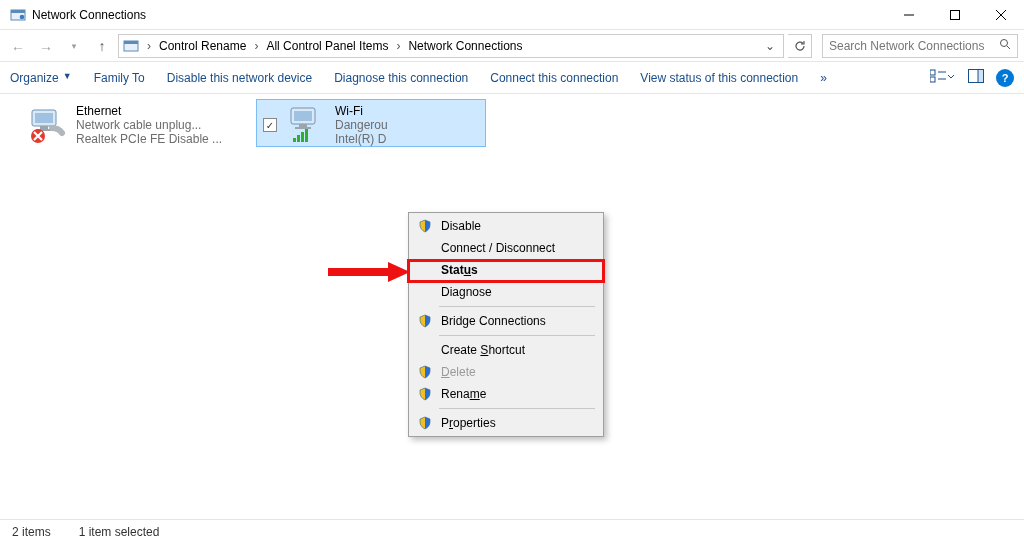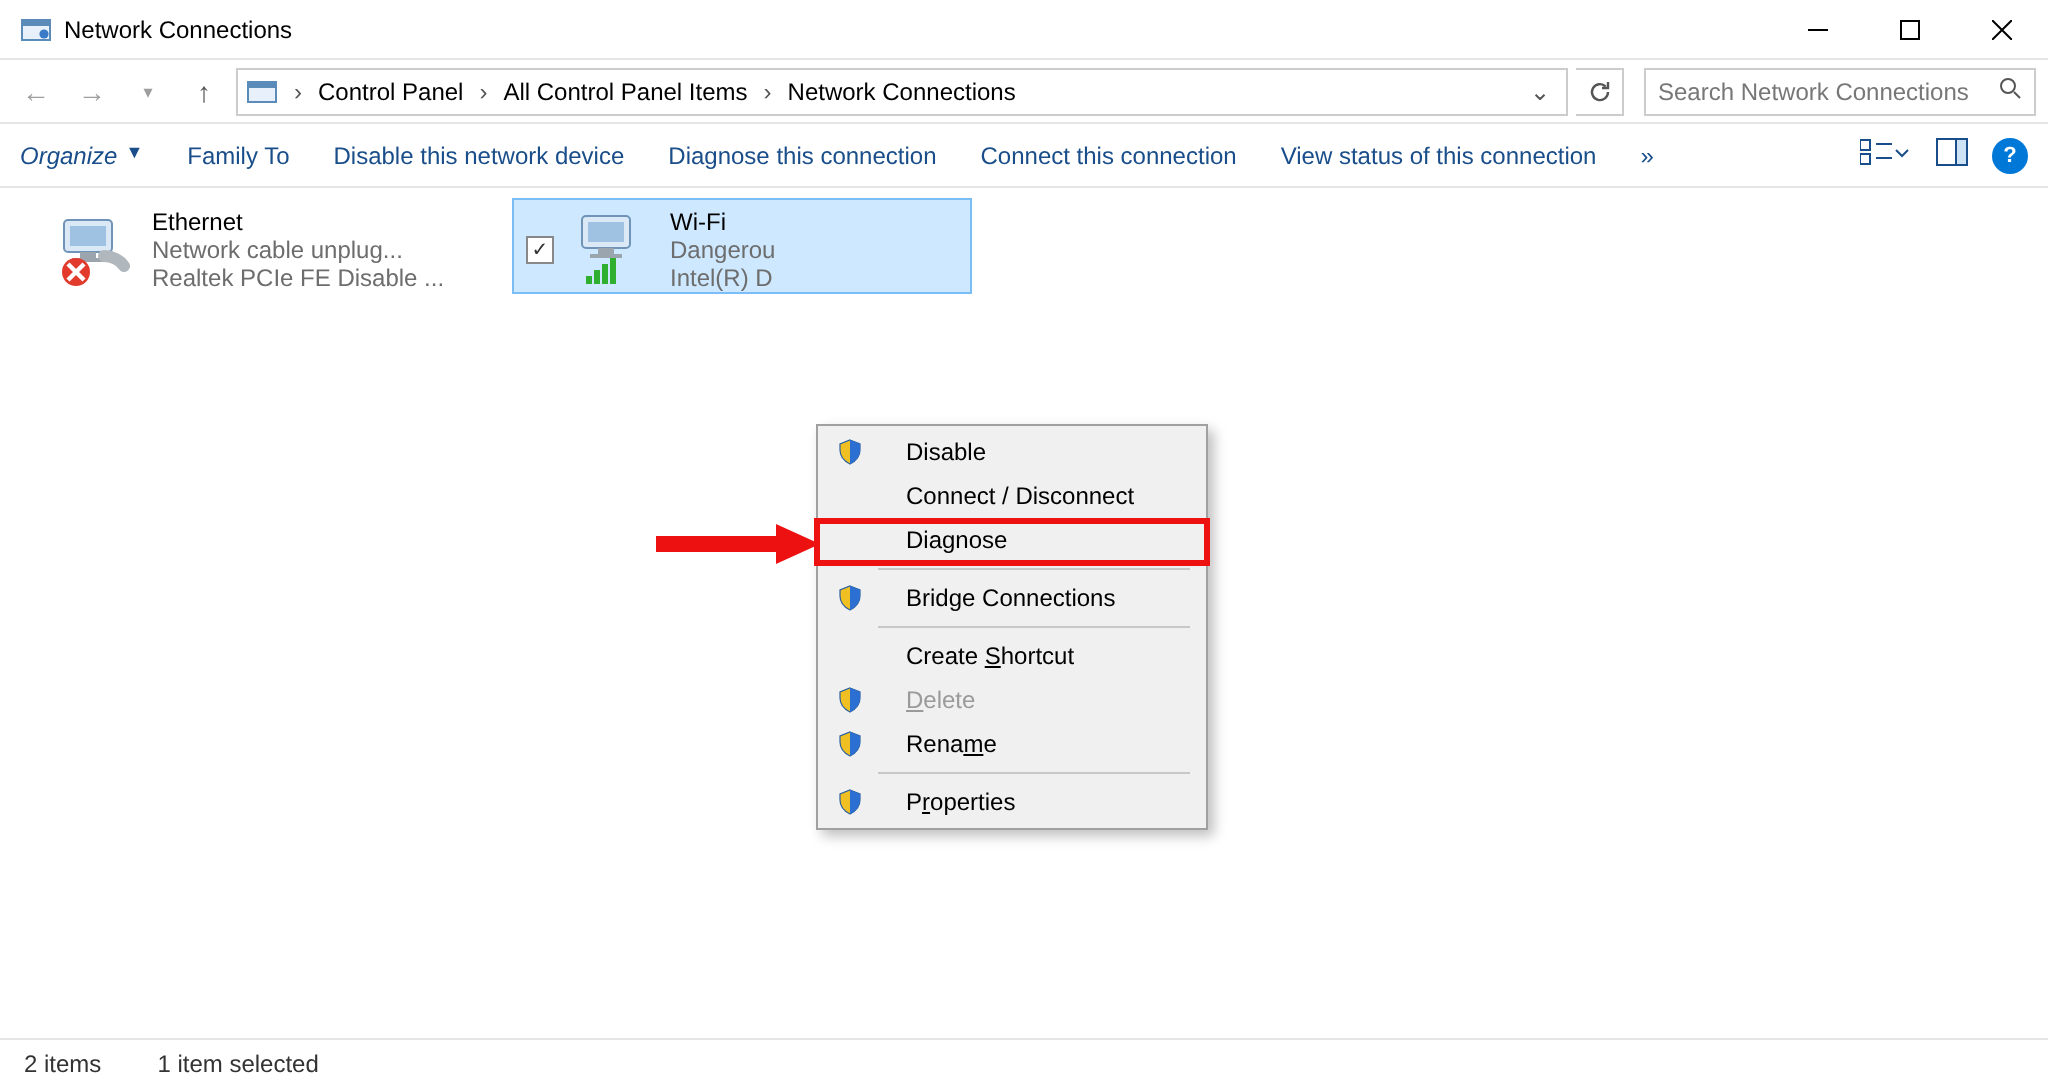--- a/index.html
+++ b/index.html
@@ -21,39 +21,39 @@
 .addr-chev { color: #555; padding: 0 4px; }
 .addr-spacer { flex: 1; }
 .addr-drop { width: 18px; text-align: center; color: #555; }
 .addr-refresh { width: 24px; height: 24px; border: 1px solid #ccc; border-left: none; display: flex; align-items: center; justify-content: center; color: #555; }
 .searchbox { width: 196px; height: 24px; border: 1px solid #ccc; display: flex; align-items: center; padding: 0 6px; color: #777; margin-left: 6px; }
 .searchbox .mag { margin-left: auto; color: #555; }
 
 
 .toolbar { height: 32px; display: flex; align-items: center; padding: 0 10px; gap: 22px; border-bottom: 1px solid #e5e5e5; }
 .tool-item { color: #1a4e8a; cursor: default; }
-.tool-org { display: flex; gap: 4px; font-style: italic; }
+.tool-org { display: flex; gap: 4px; }
 .tool-org .caret { color: #1a4e8a; font-size: 9px; }
 .tool-spacer { flex: 1; }
 .tool-right { display: flex; align-items: center; gap: 12px; color: #1a4e8a; }
 .help-circle { width: 18px; height: 18px; border-radius: 50%; background: #0078d7; color: #fff; display: flex; align-items: center; justify-content: center; font-weight: bold; font-size: 11px; }
 
 
 .content { position: relative; height: 423px; background: #fff; }
 .conn-item { position: absolute; width: 230px; height: 48px; display: flex; align-items: flex-start; padding: 4px 6px; gap: 8px; }
 .conn-item.selected { background: #cde8ff; border: 1px solid #7abdf7; }
 .conn-item .chk { width: 14px; height: 14px; border: 1px solid #888; margin-top: 14px; margin-right: 2px; display: flex; align-items: center; justify-content: center; font-size: 10px; color: #333; background: #fff; flex: none; }
 .conn-icon { width: 40px; height: 40px; flex: none; position: relative; }
 .conn-text { display: flex; flex-direction: column; line-height: 14px; overflow: hidden; }
 .conn-text .name { color: #000; }
 .conn-text .sub  { color: #6d6d6d; white-space: nowrap; overflow: hidden; text-overflow: ellipsis; max-width: 150px; }
 
 
 .ctx-menu { position: absolute; left: 408px; top: 118px; width: 196px; background: #f0f0f0; border: 1px solid #a0a0a0; box-shadow: 3px 3px 6px rgba(0,0,0,.25); padding: 2px; }
-.ctx-row { height: 22px; display: flex; align-items: center; padding: 0 8px 0 6px; gap: 20px; color: #000; }
+.ctx-row { height: 22px; display: flex; align-items: center; padding: 0 8px 0 6px; gap: 8px; color: #000; }
 .ctx-row.disabled { color: #9a9a9a; }
 .ctx-row .ico { width: 16px; height: 16px; flex: none; display: flex; align-items: center; justify-content: center; }
 .ctx-row .lbl u { text-decoration: underline; }
 .ctx-sep { height: 1px; margin: 3px 6px 3px 28px; background: #c8c8c8; }
 .ctx-highlight { position: absolute; border: 3px solid #e11; pointer-events: none; }
 
 
 .red-arrow { position: absolute; pointer-events: none; }
 
 
@@ -98,21 +98,21 @@
   <div class="nav-arrow">→</div>
   <div class="nav-arrow" style="font-size:9px;">▾</div>
   <div class="nav-arrow nav-up">↑</div>
 
   <div class="addr-path">
     <svg class="addr-icon" viewBox="0 0 16 16">
       <rect x="1" y="3" width="14" height="10" fill="#e8f1fb" stroke="#5b8bb8"></rect>
       <rect x="1" y="3" width="14" height="3" fill="#5b8bb8"></rect>
     </svg>
     <span class="addr-chev">›</span>
-    <span class="addr-seg">Control Panel</span>
+    <span class="addr-seg">Control Rename</span>
     <span class="addr-chev">›</span>
     <span class="addr-seg">All Control Panel Items</span>
     <span class="addr-chev">›</span>
     <span class="addr-seg">Network Connections</span>
     <span class="addr-spacer"></span>
     <span class="addr-drop">⌄</span>
   </div>
   <div class="addr-refresh">
     <svg width="12" height="12" viewBox="0 0 12 12">
         <path d="M10 6a4 4 0 1 1-1.2-2.8M10 1v3h-3" fill="none" stroke="#555" stroke-width="1.2"></path>
@@ -212,20 +212,24 @@
           </svg>
       </span>
       <span class="lbl">Disable</span>
     </div>
     <div class="ctx-row">
       <span class="ico"></span>
       <span class="lbl">Connect / Disconnect</span>
     </div>
     <div class="ctx-row">
       <span class="ico"></span>
+      <span class="lbl"><b>Stat<u>u</u>s</b></span>
+    </div>
+    <div class="ctx-row">
+      <span class="ico"></span>
       <span class="lbl">Diagnose</span>
     </div>
     <div class="ctx-sep"></div>
     <div class="ctx-row">
       <span class="ico">
         <svg class="shield-svg" viewBox="0 0 14 14">
             <path d="M7 1l5 2v3c0 3-2 5.5-5 7C4 11.5 2 9 2 6V3z" fill="#f0c022" stroke="#2a5fa0" stroke-width=".6"></path>
             <path d="M7 1l5 2v3c0 3-2 5.5-5 7z" fill="#2a6fd1"></path>
           </svg>
       </span>

